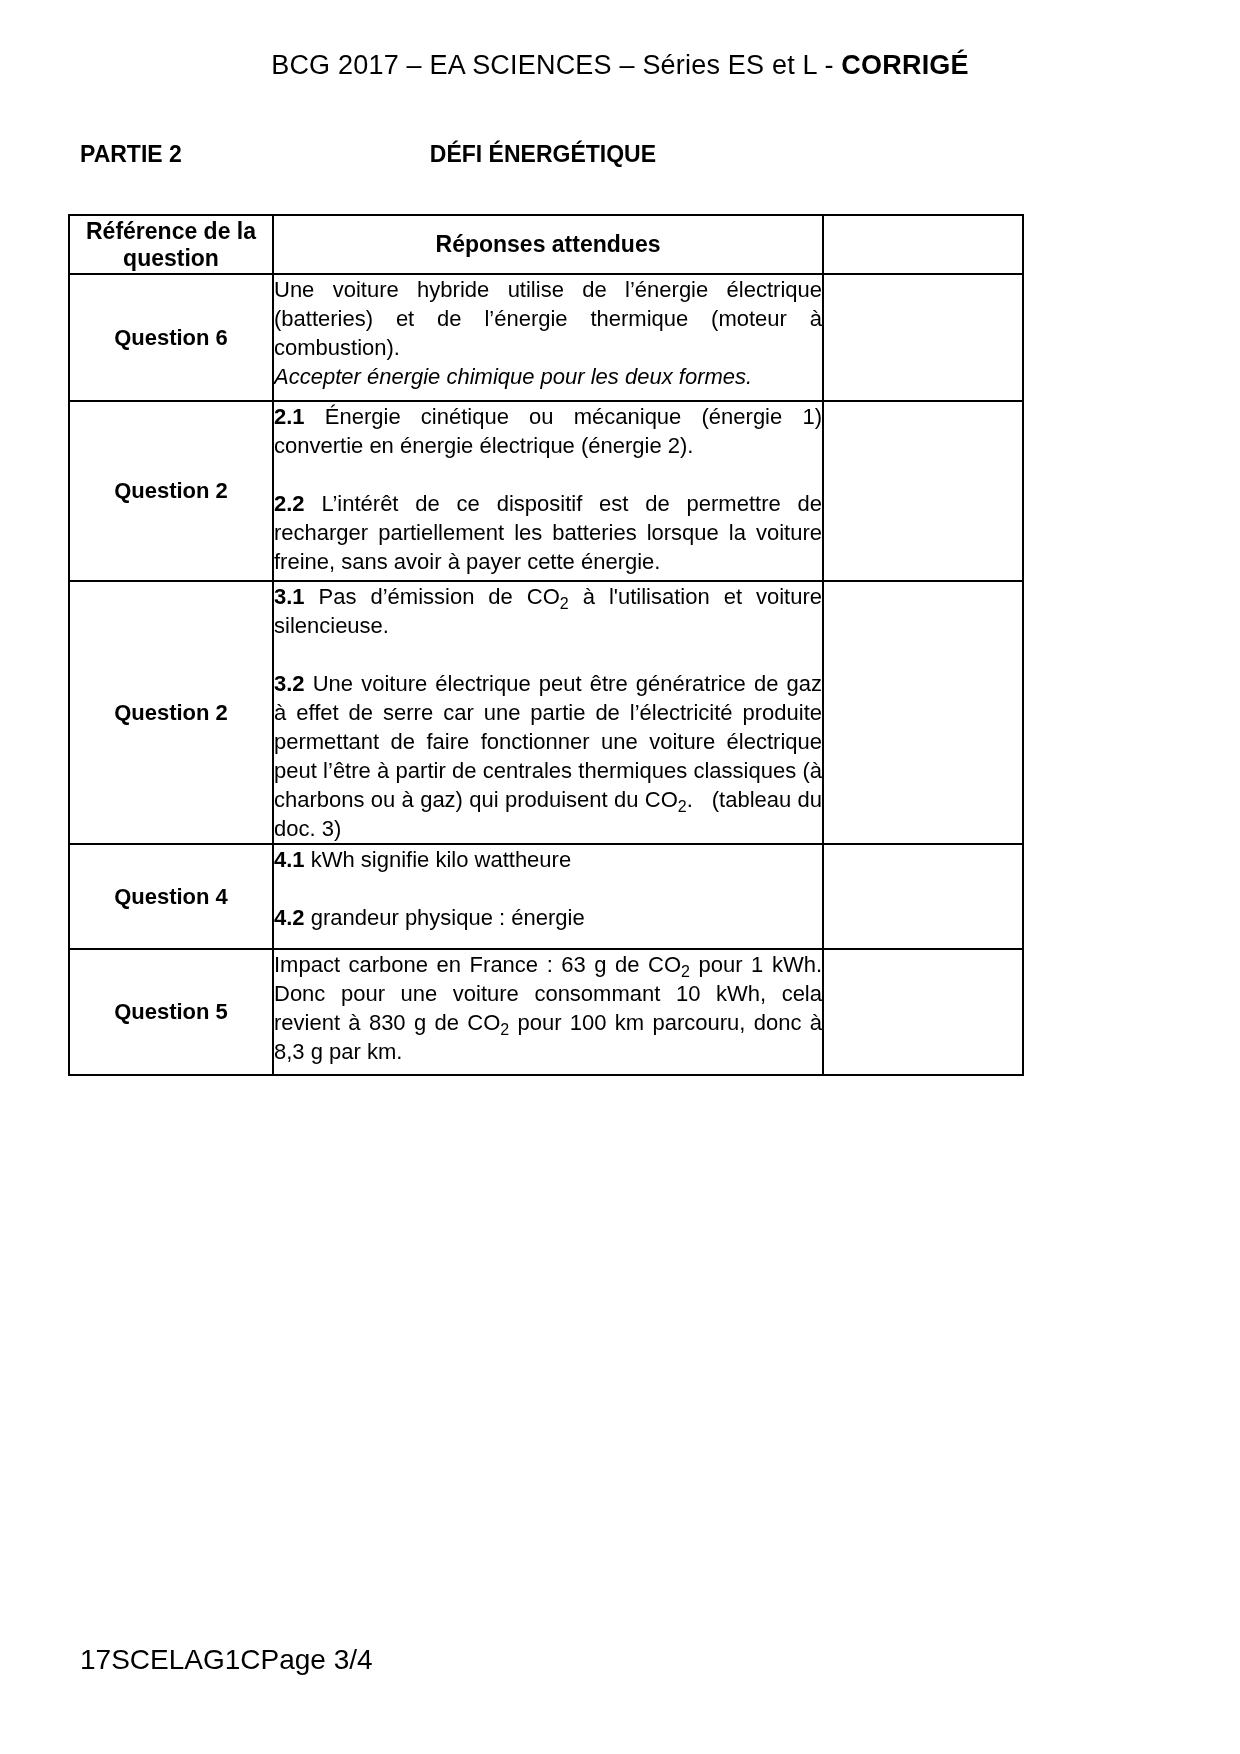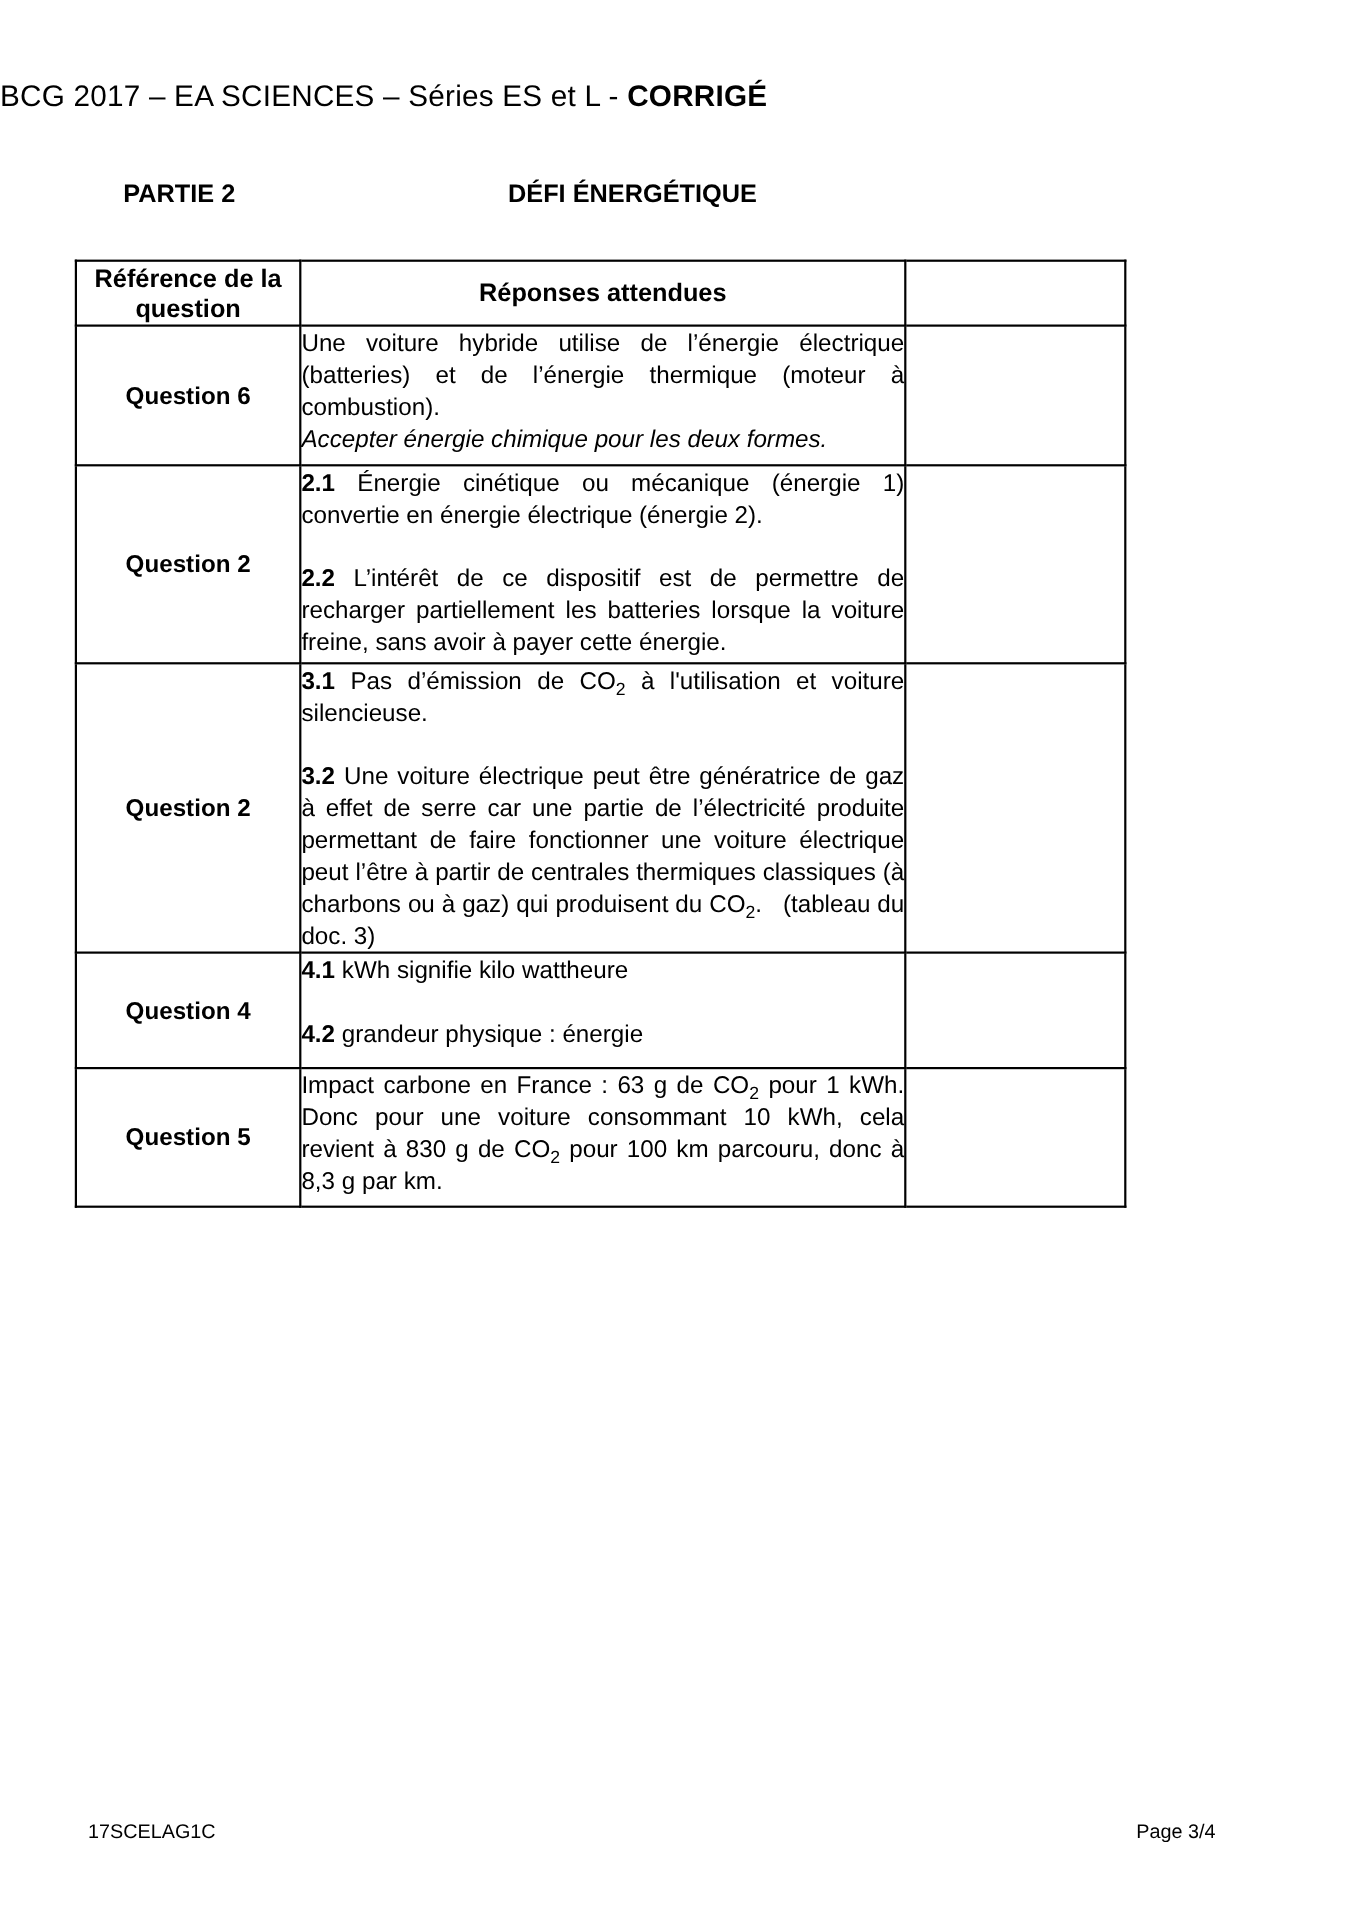--- a/index.html
+++ b/index.html
@@ -6,33 +6,33 @@
   .page {
     position: relative;
     width: 1240px;
     height: 1754px;
     background: #ffffff;
     color: #000000;
     font-family: "Liberation Sans", sans-serif;
     overflow: hidden;
   }
   .doc-title {
-    padding-top: 72px;
+    padding-top: 50px;
+    text-align: center;
     font-size: 27px;
     letter-spacing: 0.2px;
   }
   .doc-title .bold-part { font-weight: bold; }
   .partie-row {
     margin-top: 60px;
     padding-left: 80px;
     font-size: 23px;
     font-weight: bold;
     display: flex;
     align-items: baseline;
-    margin-left: 32px;
   }
   .partie-row .section-title { margin-left: 248px; }
   table.answers-table {
     margin: 46px 0 0 68px;
     border-collapse: collapse;
     table-layout: fixed;
     width: 954px;
     font-size: 22px;
     border-radius: 16px;
   }
@@ -79,23 +79,22 @@
   #table-body tr:nth-child(2) { height: 180px; }
   #table-body tr:nth-child(3) { height: 260px; }
   #table-body tr:nth-child(4) { height: 105px; }
   #table-body tr:nth-child(5) { height: 126px; }
   .footer {
     position: absolute;
     left: 0;
     right: 0;
     bottom: 78px;
     display: flex;
-    justify-content: space-between;
     padding: 0 135px 0 80px;
-    font-size: 18px;
+    font-size: 28px;
   }
 </style>
 </head>
 <body>
 
 <div class="page">
 
   <div class="doc-title">
     <span>BCG 2017 – EA SCIENCES – Séries ES et L - </span><span class="bold-part">CORRIGÉ</span>
   </div>

